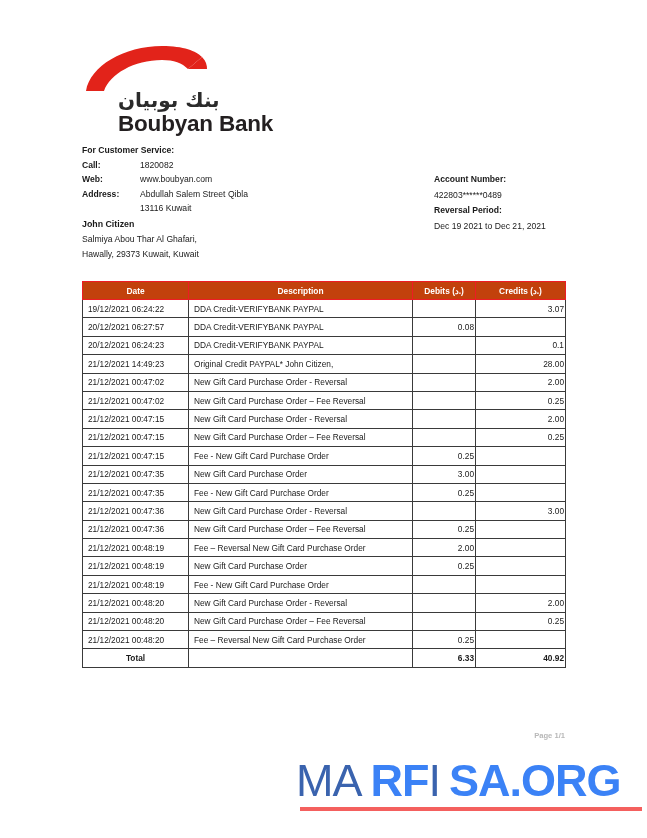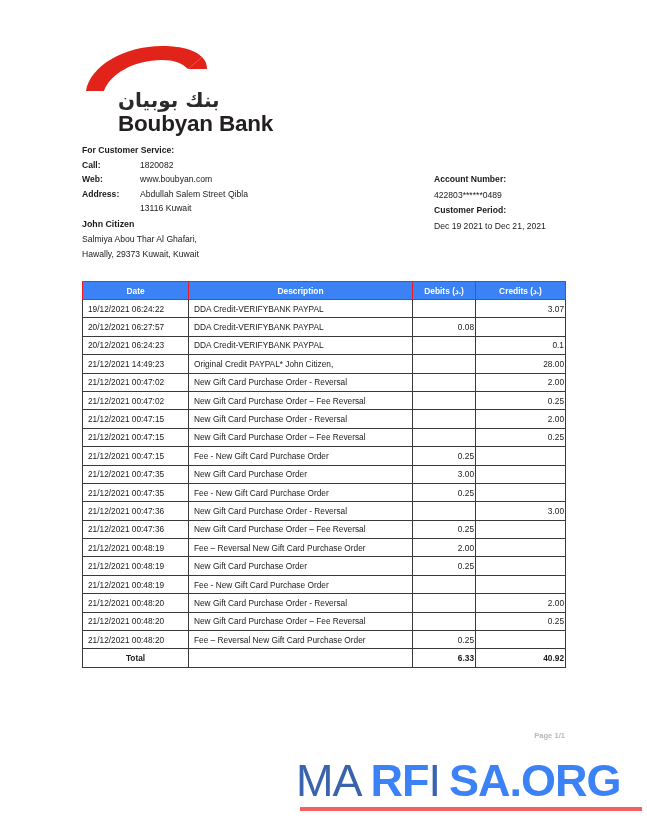--- a/index.html
+++ b/index.html
@@ -101,21 +101,21 @@
   .statement-table {
     position: absolute;
     left: 82px;
     top: 281px;
     width: 483px;
     border-collapse: collapse;
     table-layout: fixed;
     font-size: 8.3px;
   }
   .statement-table th {
-    background: #3b82f6;
+    background: #c2410c;
     color: #ffffff;
     font-weight: 700;
     font-size: 8.4px;
     text-align: center;
     height: 17px;
     padding: 0;
     border: 1px solid #ed1c24;
   }
   .statement-table td {
     border: 1px solid #3a3a3a;
@@ -213,21 +213,21 @@
   <div class="party-block">
     <div class="party-name">John Citizen</div>
     <div class="party-line">Salmiya Abou Thar Al Ghafari,</div>
     <div class="party-line">Hawally, 29373 Kuwait, Kuwait</div>
   </div>
 </div>
 
 <div class="info-right">
   <div class="hd">Account Number:</div>
   <div>422803******0489</div>
-  <div class="hd">Customer Period:</div>
+  <div class="hd">Reversal Period:</div>
   <div>Dec 19 2021 to Dec 21, 2021</div>
 </div>
 
 <table class="statement-table">
   <colgroup>
     <col class="col-date">
       <col class="col-desc">
       <col class="col-debit">
       <col class="col-credit">
   </colgroup>

